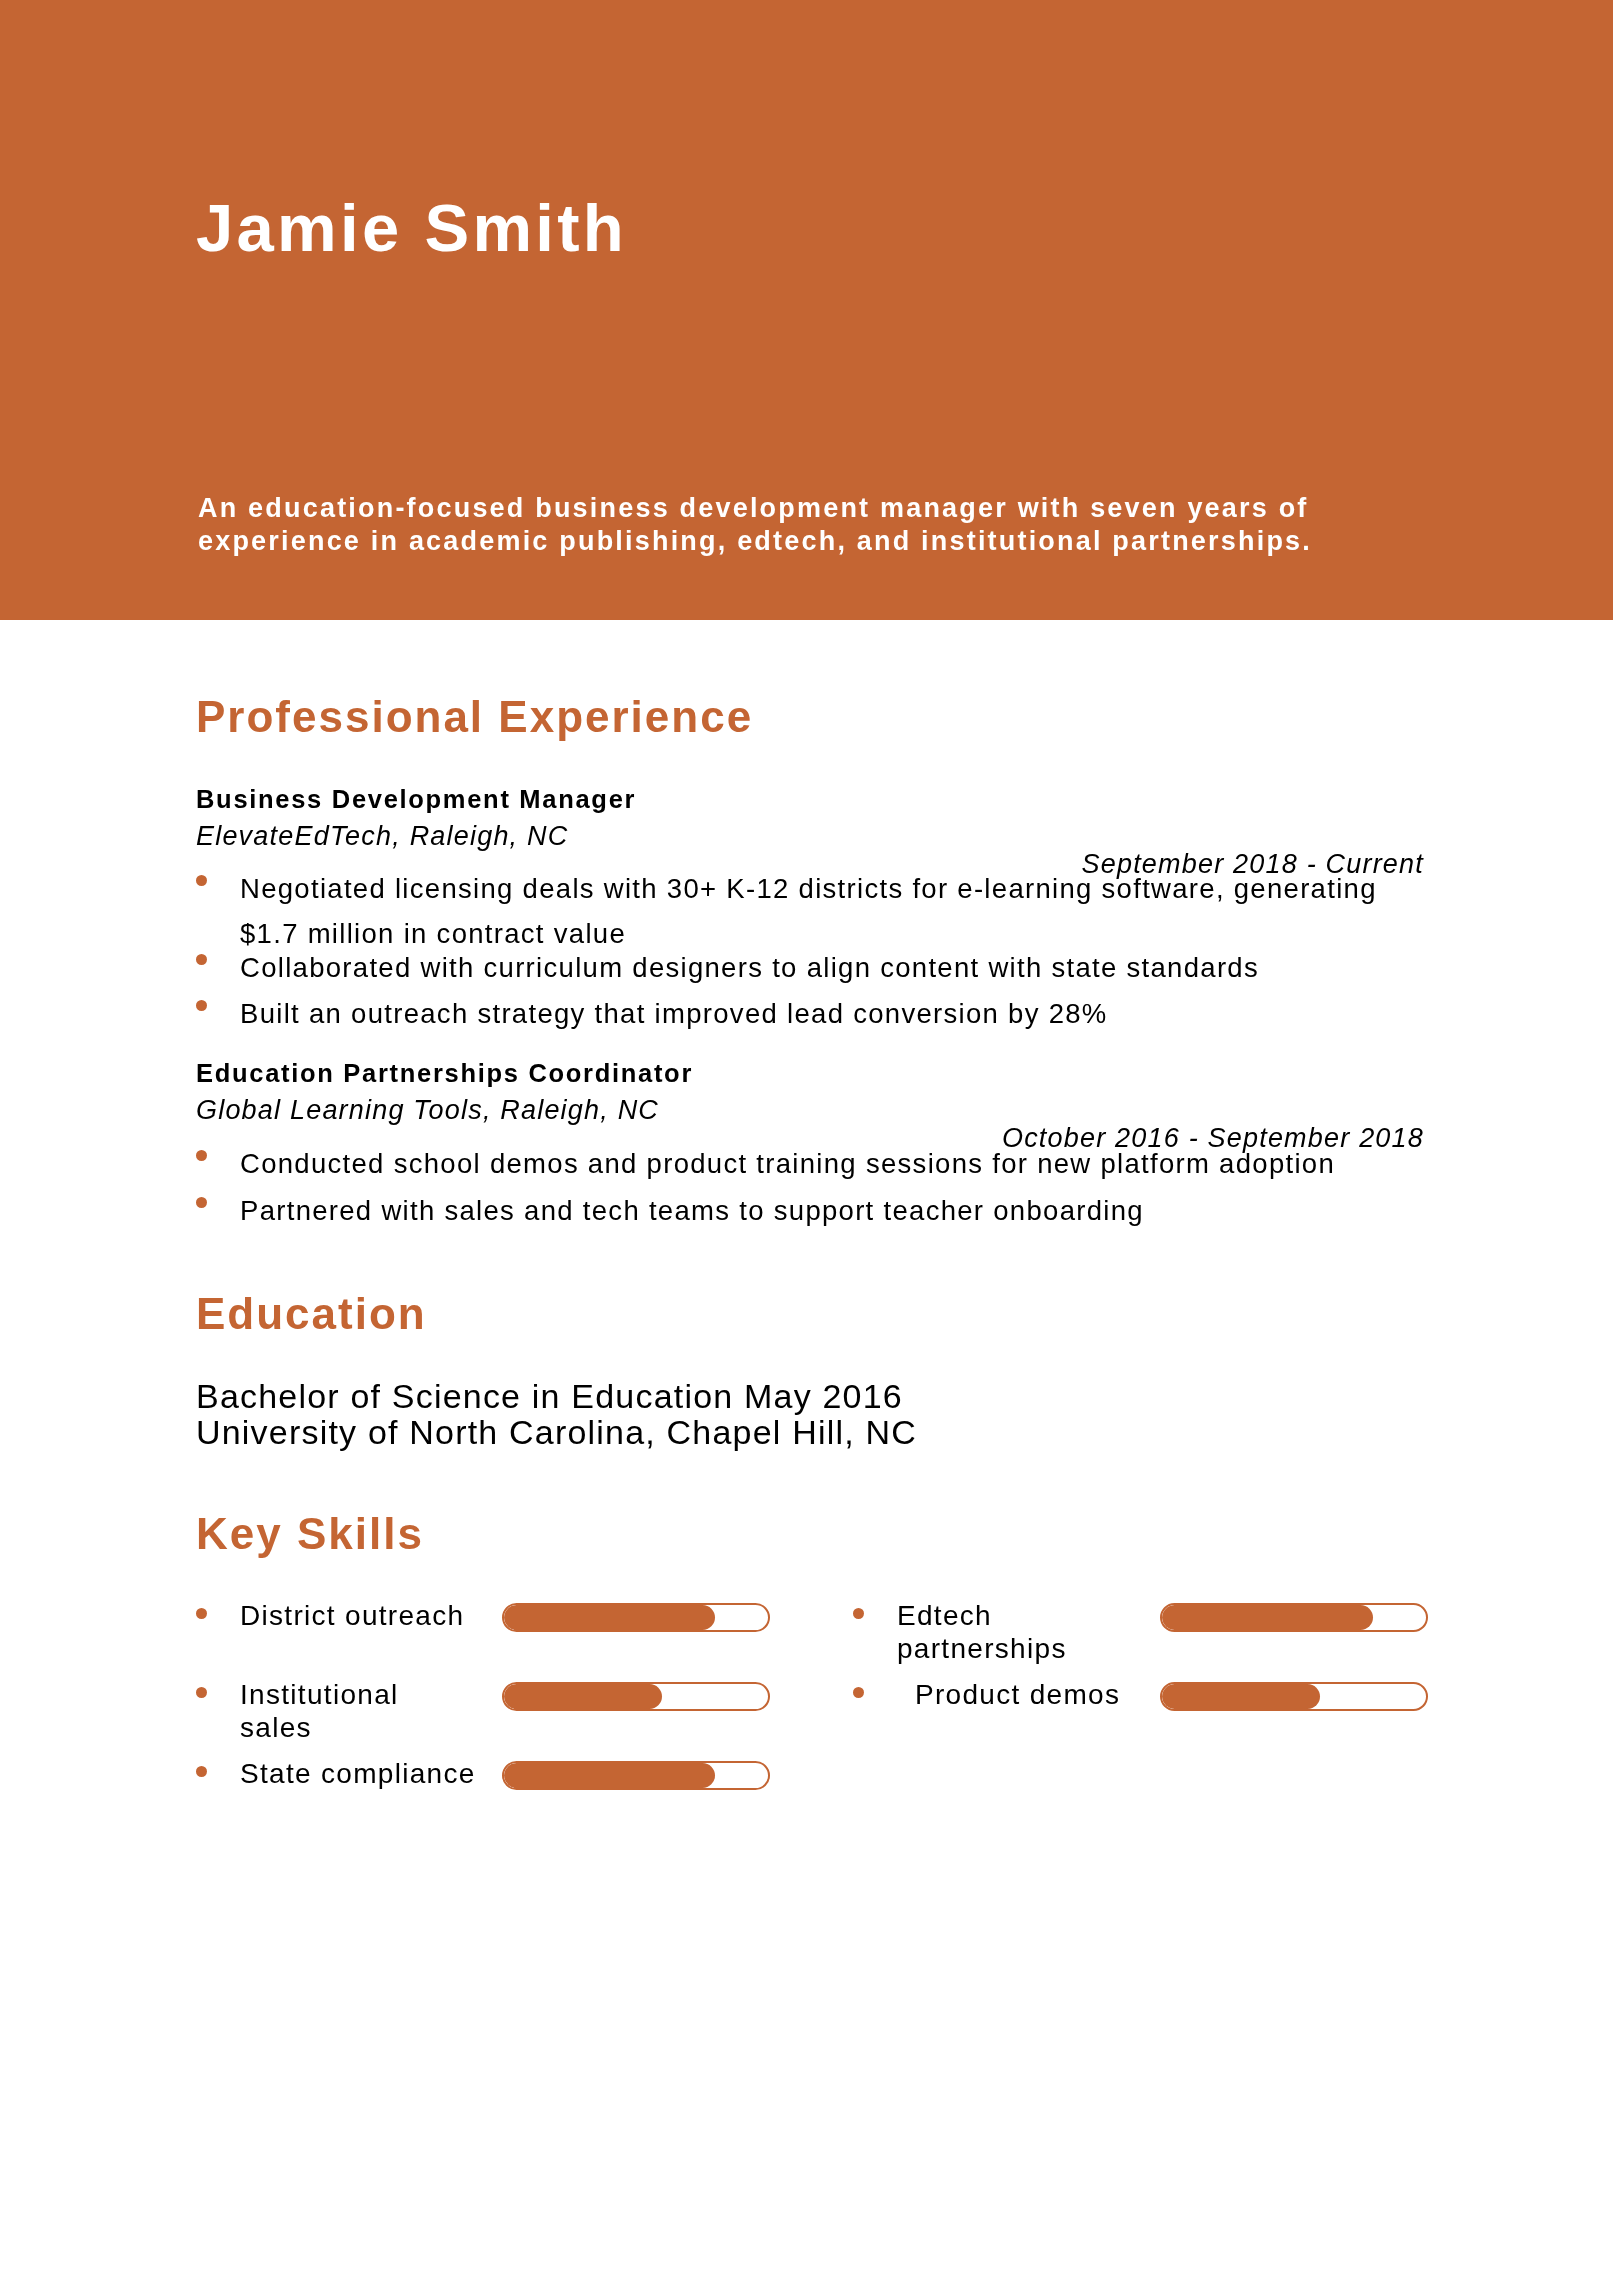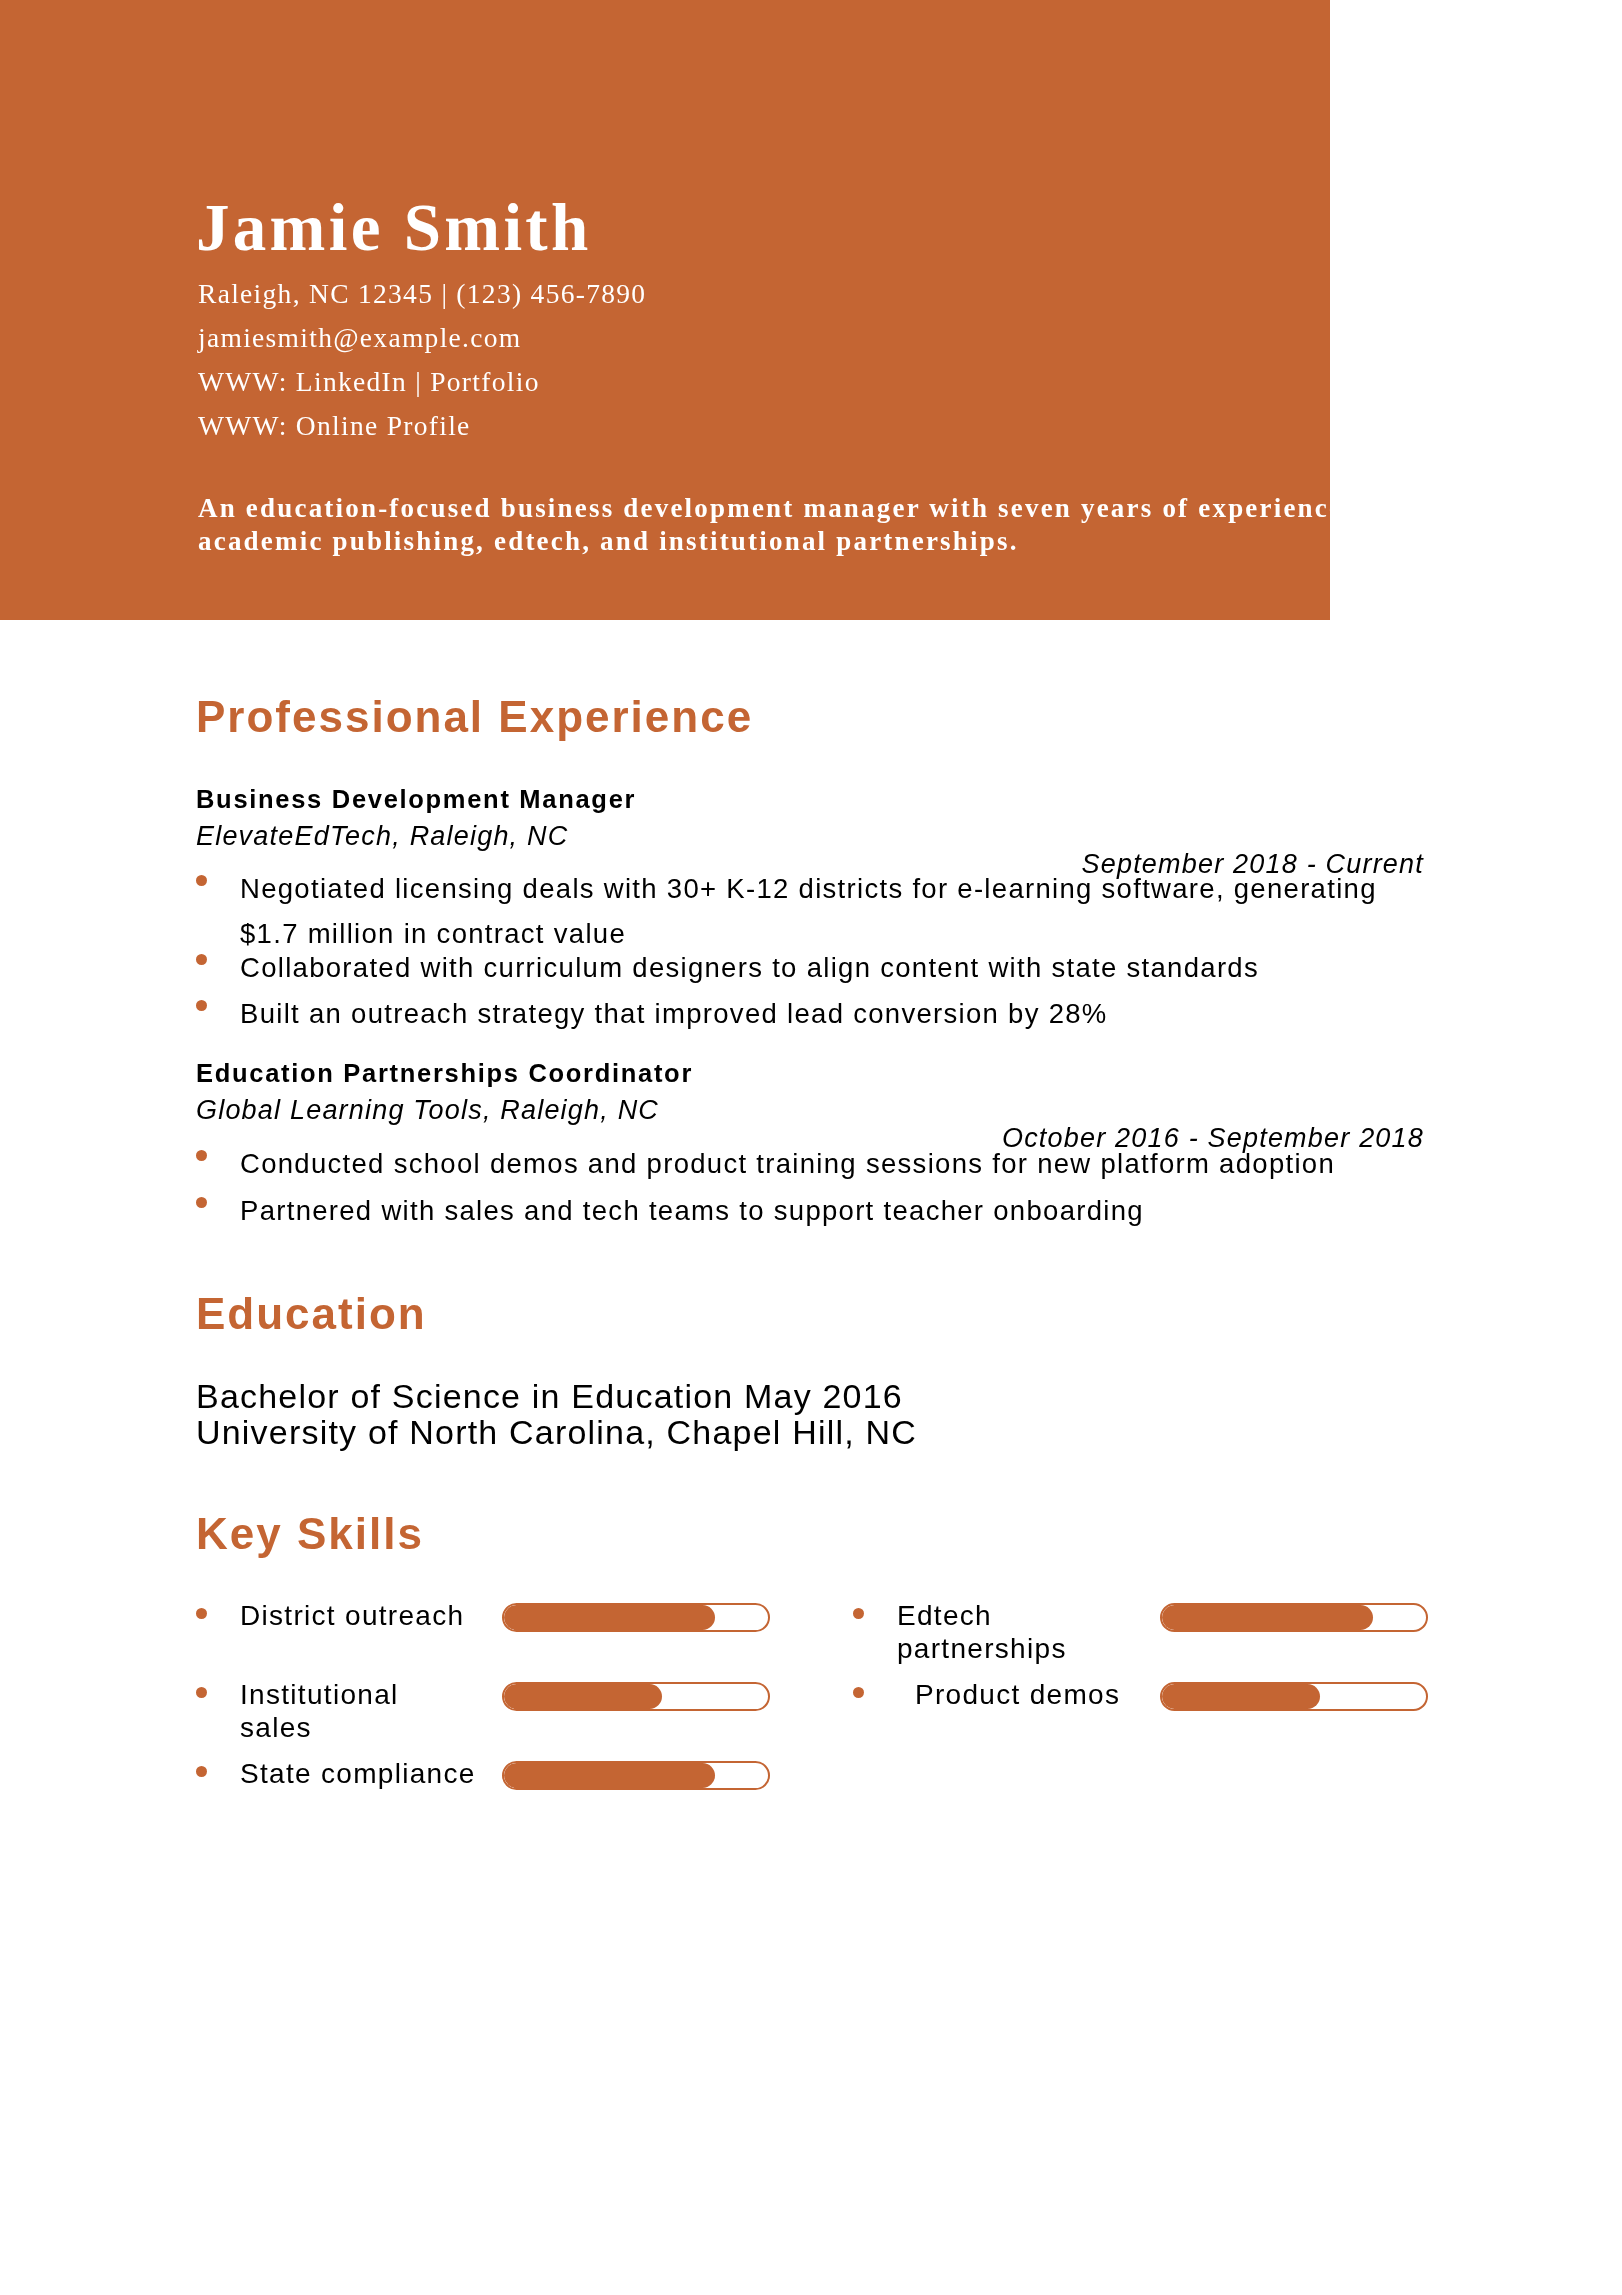--- a/index.html
+++ b/index.html
@@ -11,25 +11,24 @@
       width: 1622px;
       height: 2295px;
       position: relative;
       overflow: hidden;
       font-family: "Liberation Sans", "DejaVu Sans", sans-serif;
       color: #000000;
     }
     .header {
       position: absolute;
       left: 0; top: 0;
-      width: 1330px;
+      width: 1613px;
       height: 620px;
       background: #C46533;
       color: #ffffff;
-      font-family: Liberation Serif, serif;
     }
     .name {
       position: absolute;
       left: 196px;
       top: 194px;
       font-size: 67px;
       font-weight: bold;
       letter-spacing: 3.3px;
       line-height: 1;
       white-space: nowrap;
@@ -145,26 +144,20 @@
       height: 100%;
       background: #C46533;
       border-radius: 16.4px;
     }
   </style>
 </head>
 <body>
 
 <div class="header">
   <div class="name">Jamie Smith</div>
-  <div class="contact">
-    <div>Raleigh, NC 12345 | (123) 456-7890</div>
-    <div>jamiesmith@example.com</div>
-    <div>WWW: LinkedIn | Portfolio</div>
-    <div>WWW: Online Profile</div>
-  </div>
   <div class="summary">An education-focused business development manager with seven years of experience in academic publishing, edtech, and institutional partnerships.</div>
 </div>
 
 <div class="section-title" style="top:695px;">Professional Experience</div>
 
 <div class="job-title" style="top:787px;">Business Development Manager</div>
 <div class="job-meta" style="top:823px;">
   <span class="company">ElevateEdTech, Raleigh, NC</span>
   <span class="dates">September 2018 - Current</span>
 </div>

